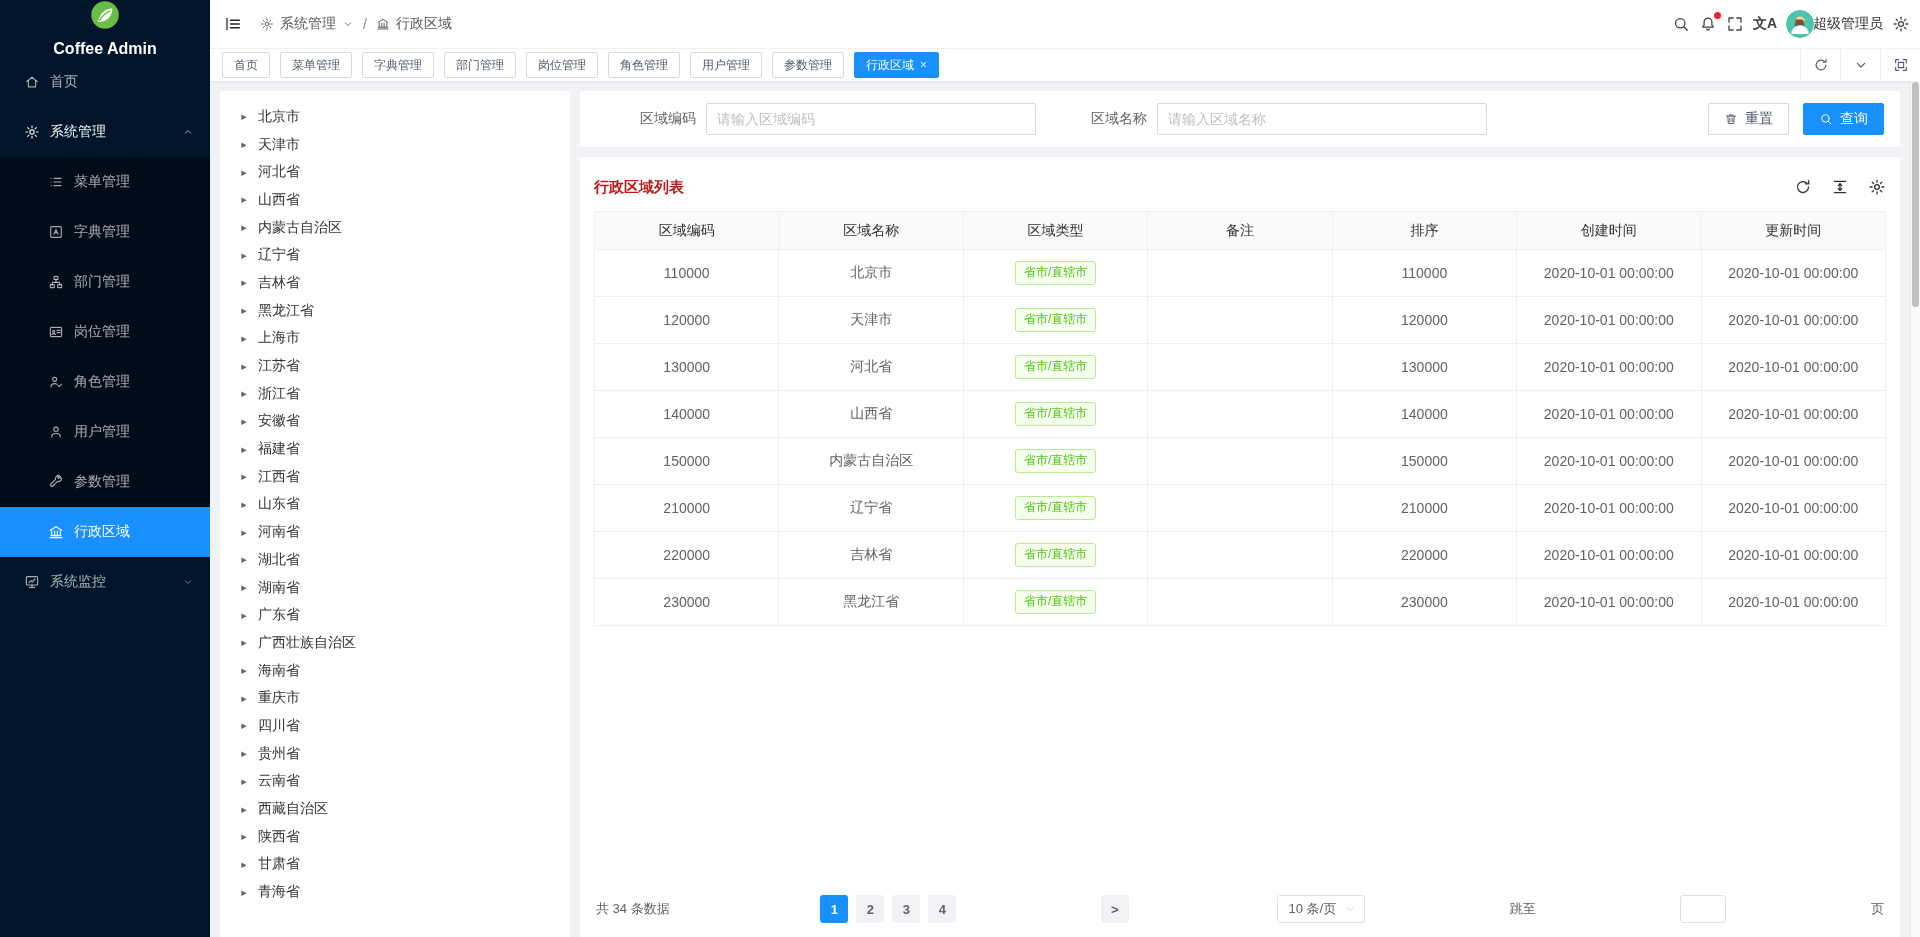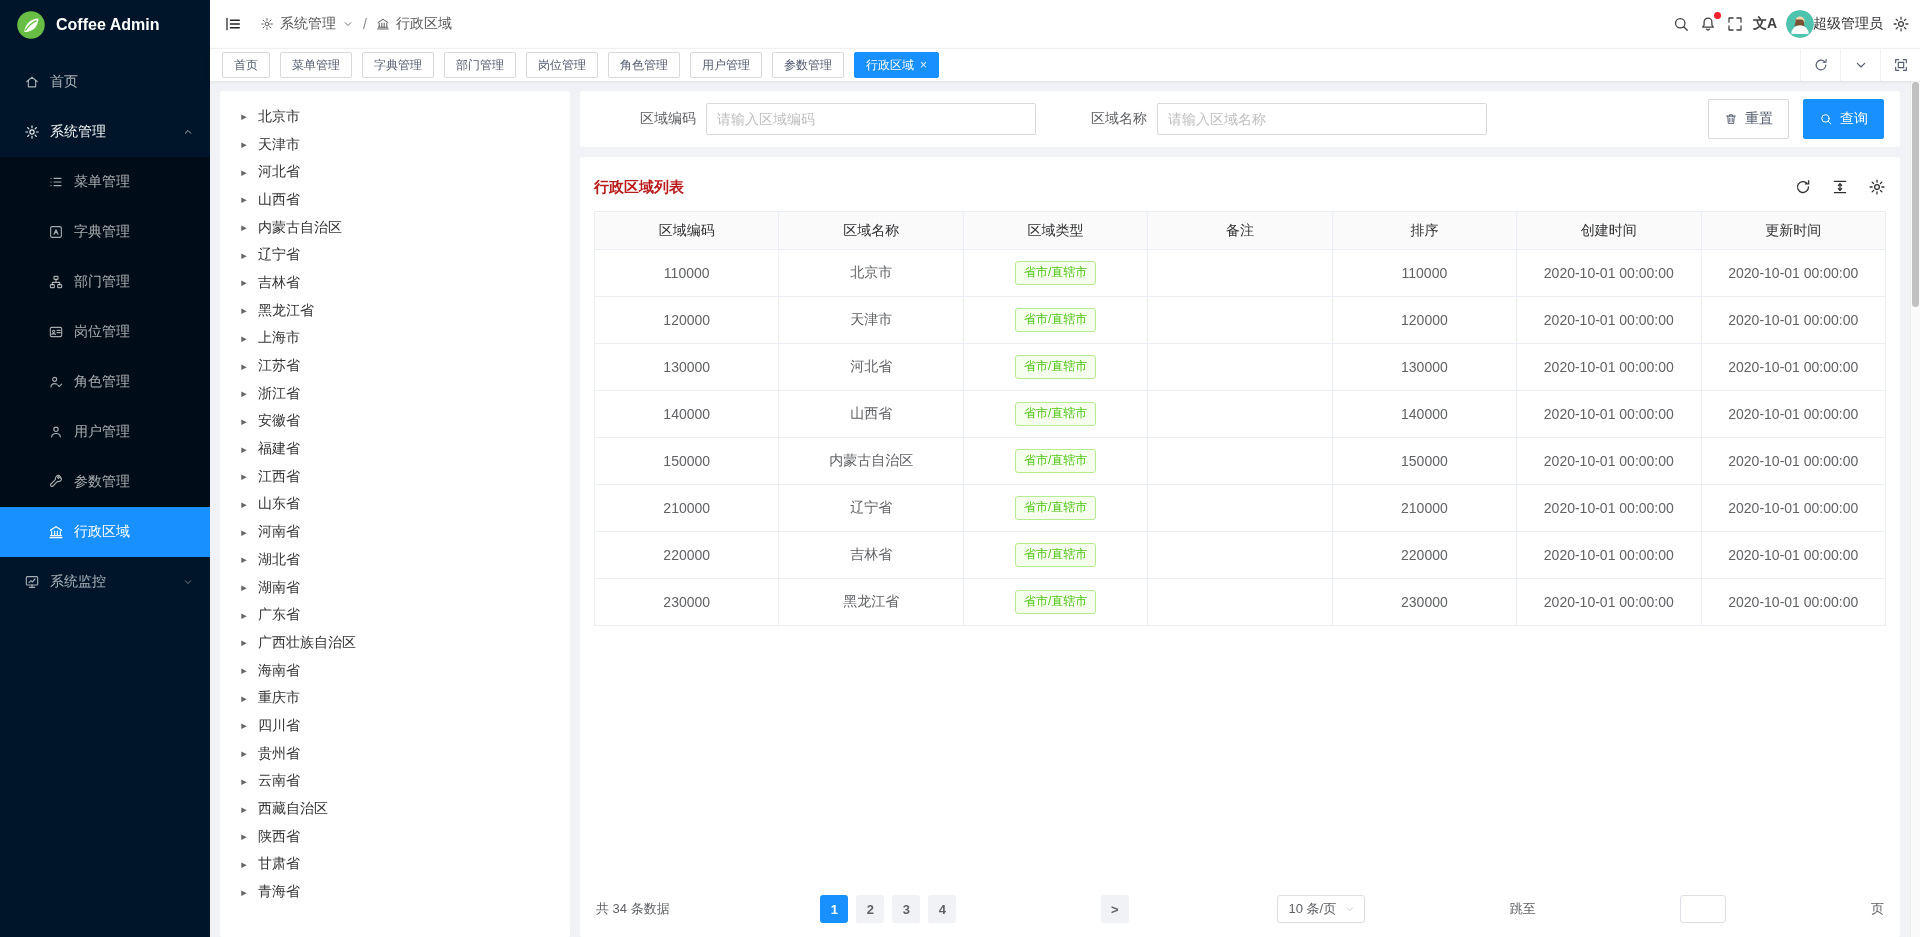--- a/index.html
+++ b/index.html
@@ -10,21 +10,21 @@
   
   .icon{display:inline-flex;align-items:center;justify-content:center;line-height:1;}
   .icon svg{width:16px;height:16px;display:block;}
   .i12 svg{width:12px;height:12px;}
   .i14 svg{width:14px;height:14px;}
   .i18 svg{width:18px;height:18px;}
 
   
   .sidebar{width:210px;flex-shrink:0;background:#001529;color:rgba(255,255,255,.65);
     display:flex;flex-direction:column;overflow:hidden;}
-  .logo{height:49px;display:flex;align-items:center;gap:10px;padding:12px 16px;cursor:pointer;}
+  .logo{height:49px;display:flex;align-items:center;gap:10px;padding:0 16px;cursor:pointer;flex-direction:column;}
   .logo-badge svg{width:30px;height:30px;}
   .logo-title{color:#fff;font-weight:bold;font-size:16px;white-space:nowrap;}
   .menu{padding-top:8px;}
   .menu-item{height:50px;display:flex;align-items:center;gap:10px;padding:0 16px 0 24px;
     font-size:14px;cursor:pointer;white-space:nowrap;}
   .menu-item.parent{color:rgba(255,255,255,.95);}
   .menu-item .chev{margin-left:auto;opacity:.8;}
   .submenu{background:#000c17;}
   .menu-item.sub{padding-left:48px;}
   .menu-item.sub.active{background:#1890ff;color:#fff;}
@@ -80,21 +80,21 @@
   .right-col{flex:1;display:flex;flex-direction:column;gap:10px;min-width:0;}
   .filter-card{background:#fff;border-radius:2px;height:56px;display:flex;align-items:center;
     padding:0 16px;flex-shrink:0;}
   .filter-label{font-size:14px;color:#606266;white-space:nowrap;margin-right:10px;}
   .filter-label.first{margin-left:44px;}
   .filter-label.second{margin-left:55px;}
   .filter-input{height:32px;width:330px;border:1px solid #d9d9d9;border-radius:2px;
     padding:0 10px;font-size:14px;outline:none;color:#333;}
   input::placeholder{color:#bfbfbf;}
   .filter-actions{margin-left:auto;display:flex;gap:14px;}
-  .btn{height:40px;padding:0 15px;border-radius:2px;font-size:14px;display:inline-flex;
+  .btn{height:32px;padding:0 15px;border-radius:2px;font-size:14px;display:inline-flex;
     align-items:center;gap:7px;cursor:pointer;}
   .btn-default{background:#fff;border:1px solid #d9d9d9;color:#515a6e;}
   .btn-primary{background:#1890ff;border:1px solid #1890ff;color:#fff;}
 
   
   .table-card{flex:1;background:#fff;border-radius:2px;padding:6px 14px 12px;
     display:flex;flex-direction:column;min-height:0;}
   .table-head{display:flex;align-items:center;height:48px;flex-shrink:0;}
   .table-title{font-size:15px;color:#b91c1c;font-weight:700;}
   .table-tools{margin-left:auto;display:flex;gap:19px;color:#303133;}

